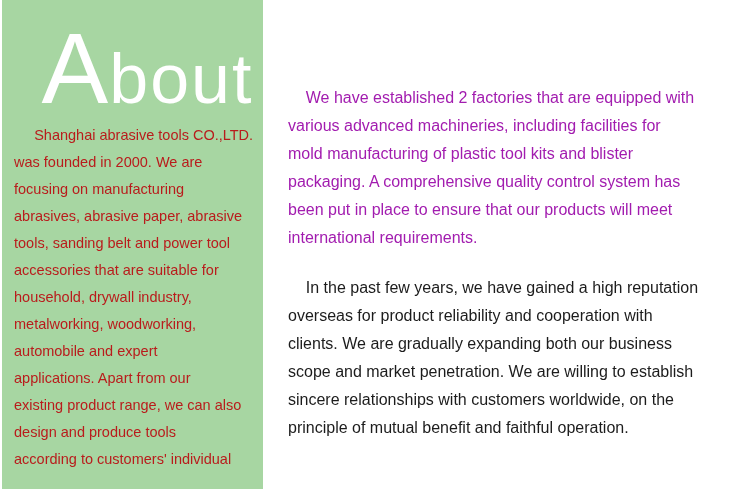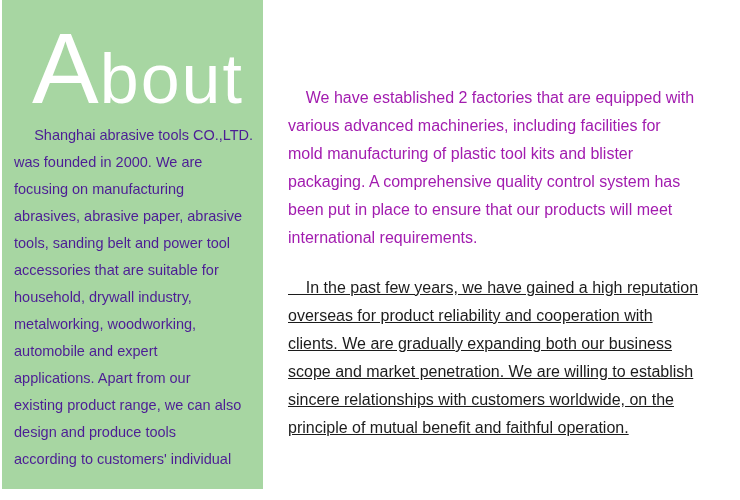--- a/index.html
+++ b/index.html
@@ -23,20 +23,21 @@
     height: 489px;
     background: #a7d6a2; 
   }
   .about-title {
     margin: 0;
     padding: 18px 0 0 30px;
     font-weight: normal;
     line-height: 100px;
     color: #ffffff;
     white-space: nowrap;
+    text-align: center;
   }
   .about-title .title-cap {
     font-size: 100px;
     letter-spacing: 1px;
   }
   .about-title .title-rest {
     font-size: 70px;
     letter-spacing: 2px;
   }
   .about-text {
@@ -66,21 +67,21 @@
     margin-top: 22px;
   }
 </style>
 </head>
 <body>
 
 <div class="page" style="background: rgb(255, 255, 255);">
 
   <aside class="about-panel" style="background: rgb(167, 214, 162);">
     <h1 class="about-title"><span class="title-cap">A</span><span class="title-rest">bout</span></h1>
-    <p class="about-text" style="color: #4c1d95;">     Shanghai abrasive tools CO.,LTD.
+    <p class="about-text" style="color: #b91c1c;">     Shanghai abrasive tools CO.,LTD.
 was founded in 2000. We are
 focusing on manufacturing
 abrasives, abrasive paper, abrasive
 tools, sanding belt and power tool
 accessories that are suitable for
 household, drywall industry,
 metalworking, woodworking,
 automobile and expert
 applications. Apart from our
 existing product range, we can also
@@ -88,21 +89,21 @@
 according to customers' individual</p>
   </aside>
 
   <main class="main-content">
     <p class="para para-1" style="color: #a21caf;">    We have established 2 factories that are equipped with
 various advanced machineries, including facilities for
 mold manufacturing of plastic tool kits and blister
 packaging. A comprehensive quality control system has
 been put in place to ensure that our products will meet
 international requirements.</p>
-    <p class="para para-2" style="color: rgb(28, 28, 28); text-decoration: underline;">    In the past few years, we have gained a high reputation
+    <p class="para para-2" style="color: rgb(28, 28, 28);">    In the past few years, we have gained a high reputation
 overseas for product reliability and cooperation with
 clients. We are gradually expanding both our business
 scope and market penetration. We are willing to establish
 sincere relationships with customers worldwide, on the
 principle of mutual benefit and faithful operation.</p>
   </main>
 
 </div>
 
 </body></html>

